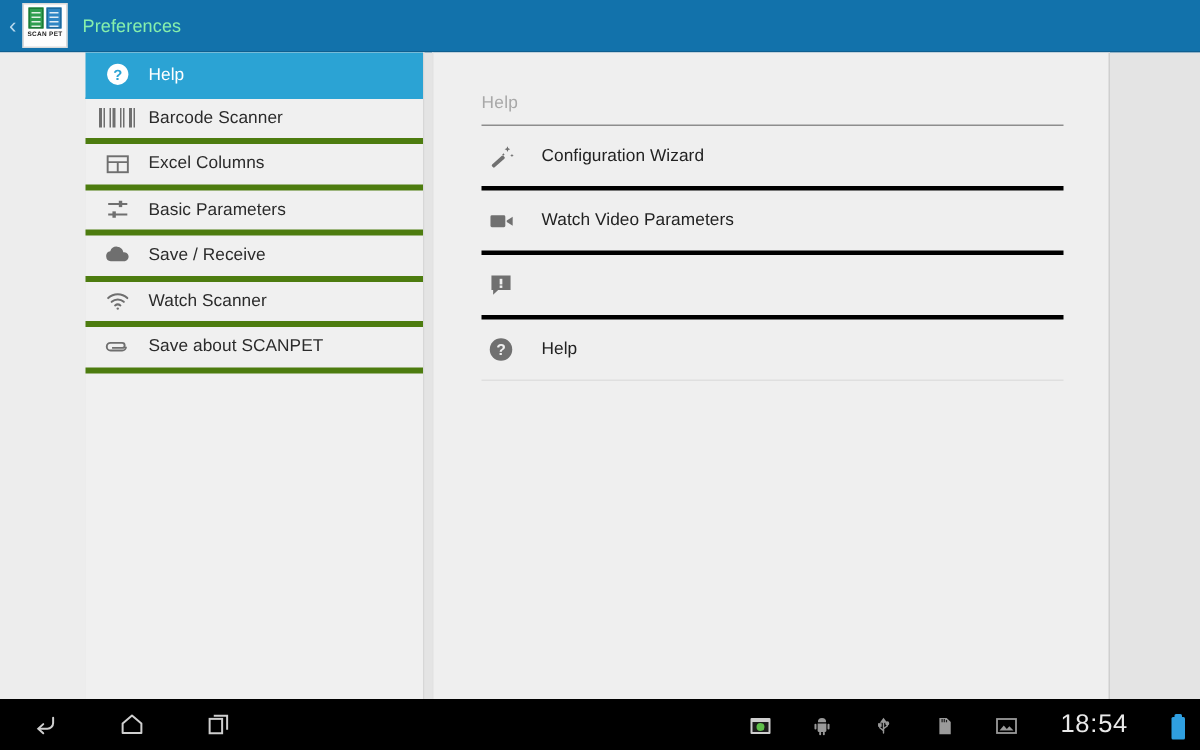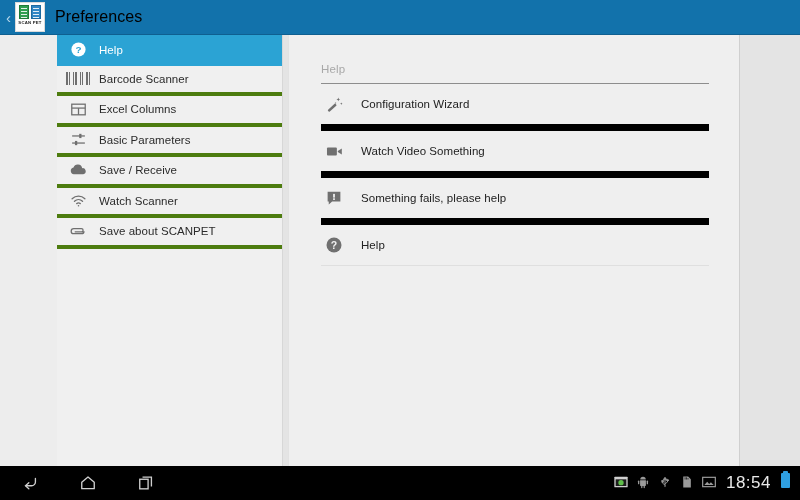--- a/index.html
+++ b/index.html
@@ -80,22 +80,22 @@
   .app-icon .scanpet-label {
     font-size: 4.3px;
     font-weight: bold;
     color: #1b1b1b;
     letter-spacing: 0.2px;
     margin-top: 1px;
     line-height: 5px;
     white-space: nowrap;
   }
   .tb-title {
-    color: #000000;
-    font-size: 16px;
+    color: #86efac;
+    font-size: 12px;
     margin-left: 10px;
     letter-spacing: 0.1px;
   }
 
   
   .content-area {
     position: absolute;
     left: 0; top: 35px;
     width: 800px;
     height: 431px;
@@ -197,21 +197,21 @@
   }
   .header-rule {
     height: 1px;
     background: #8d8d8d;
     margin: 0 0 0 0;
   }
   .pref-row {
     height: 40px;
     display: flex;
     align-items: center;
-    border-bottom: 7px solid #000000;
+    border-bottom: 3px solid #000000;
     cursor: default;
   }
   .pref-row:last-child { border-bottom: 1px solid #dfdfdf; }
   .pref-icon {
     width: 26px; height: 26px;
     flex: 0 0 auto;
     display: flex;
     align-items: center;
     justify-content: center;
     color: #707070;
@@ -241,22 +241,22 @@
   .nav-btn {
     width: 24px; height: 24px;
     display: flex;
     align-items: center;
     justify-content: center;
     color: #cfcfcf;
   }
   .nav-spacer { flex: 1 1 auto; }
   .status-tray {
     display: flex;
-    align-items: flex-start;
-    gap: 4px;
+    align-items: flex-end;
+    gap: 23px;
     padding-right: 10px;
   }
   .tray-icon {
     width: 18px; height: 18px;
     display: flex;
     align-items: center;
     justify-content: center;
     color: #9a9a9a;
   }
   .clock {
@@ -411,32 +411,31 @@
           <span class="pref-label">Configuration Wizard</span>
         </div>
 
         <div class="pref-row">
           <span class="pref-icon">
             <svg width="19" height="19" viewBox="0 0 24 24" aria-hidden="true">
               <rect x="2.5" y="7" width="12.5" height="10" rx="1.2" fill="currentColor"></rect>
               <path fill="currentColor" d="M16.2 11.3l5-3.1v7.6l-5-3.1z"></path>
             </svg>
           </span>
-          <span class="pref-label">Watch Video Something</span>
+          <span class="pref-label">Watch Video Parameters</span>
         </div>
 
         <div class="pref-row">
           <span class="pref-icon">
             <svg width="18" height="18" viewBox="0 0 24 24" aria-hidden="true">
               <path fill="currentColor" d="M3.5 3.5h17v13h-11l-4.5 4.2v-4.2h-1.5z"></path>
               <rect x="10.8" y="6.5" width="2.4" height="5" fill="#efefef"></rect>
               <rect x="10.8" y="12.4" width="2.4" height="2.2" fill="#efefef"></rect>
             </svg>
           </span>
-          <span class="pref-label">Something fails, please help</span>
         </div>
 
         <div class="pref-row">
           <span class="pref-icon">
             <svg width="18" height="18" viewBox="0 0 24 24" aria-hidden="true">
               <circle cx="12" cy="12" r="10" fill="currentColor"></circle>
               <text x="12" y="17" font-size="14" font-family="Liberation Sans, sans-serif" font-weight="bold" text-anchor="middle" fill="#efefef">?</text>
             </svg>
           </span>
           <span class="pref-label">Help</span>

